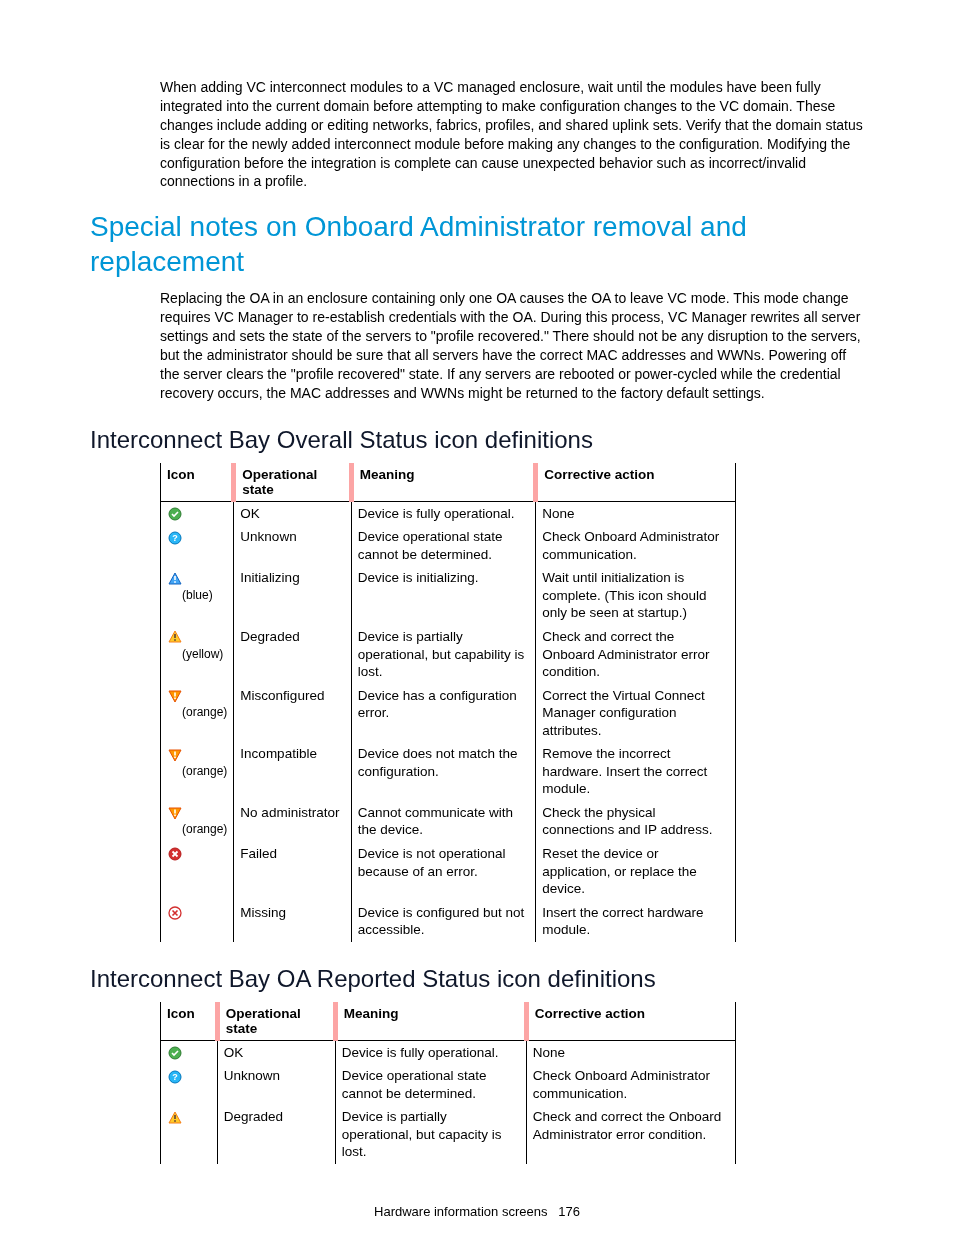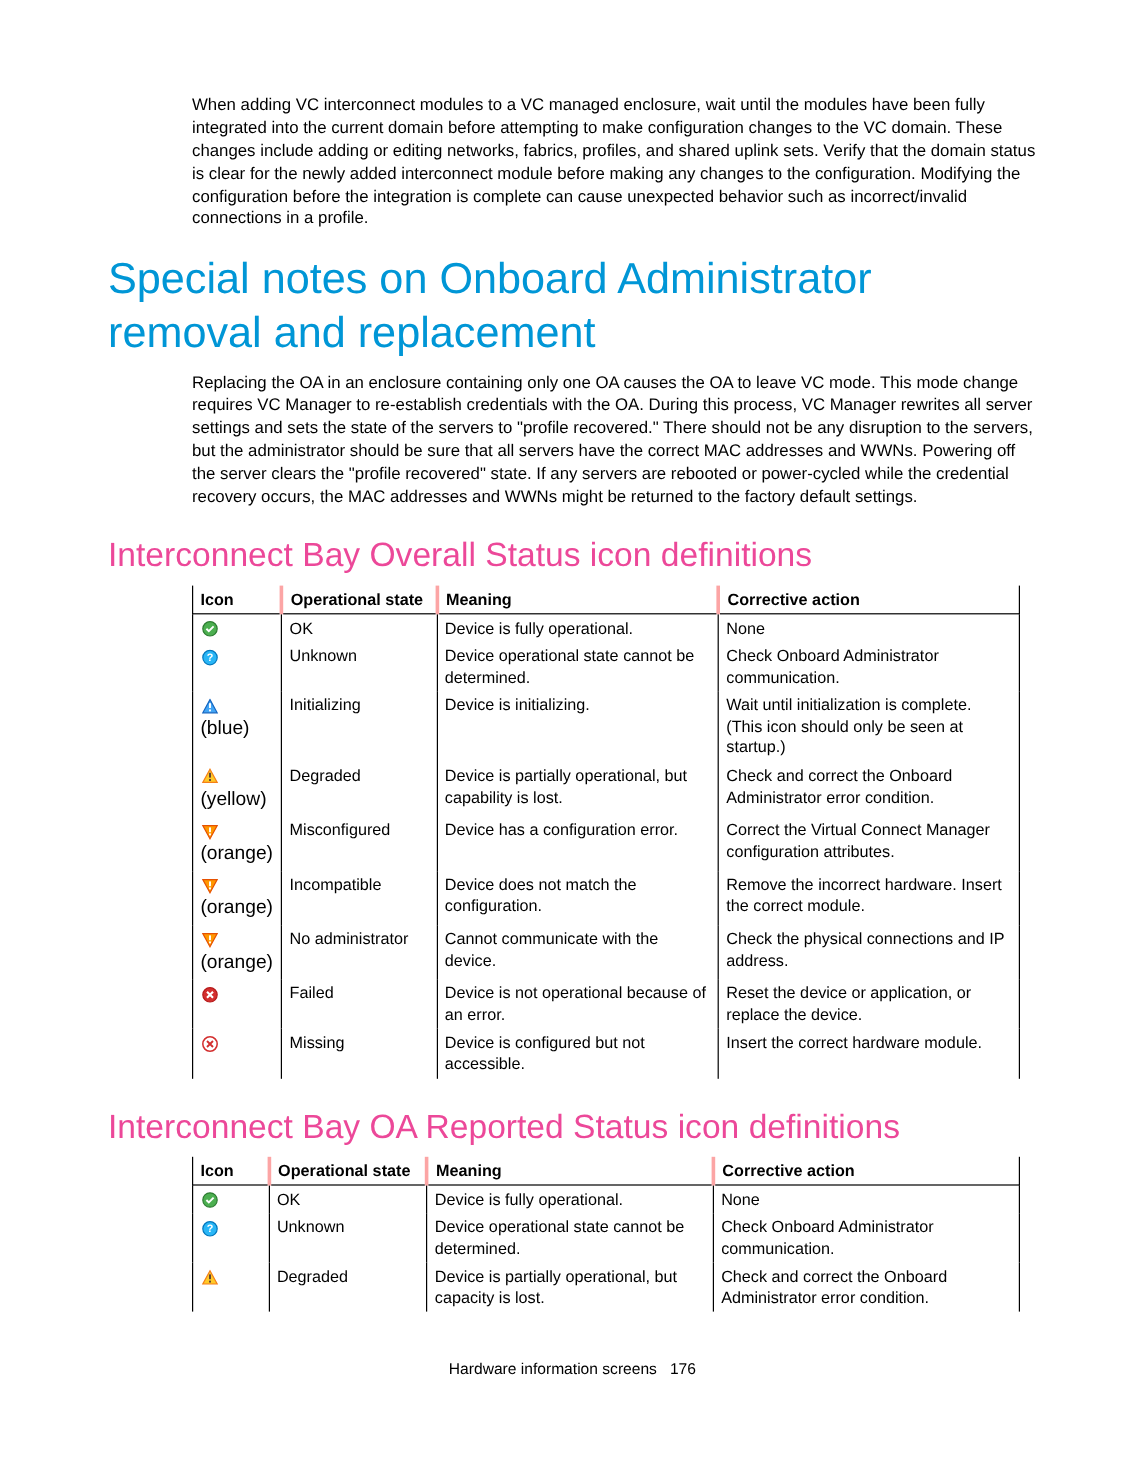--- a/index.html
+++ b/index.html
@@ -18,42 +18,42 @@
     width: 954px;
   }
   .body-para {
     margin: 0 0 18px 70px;
     line-height: 1.35;
     text-align: left;
   }
   h1.section {
     font-weight: 400;
     color: #0096d6;
-    font-size: 36px;
+    font-size: 28px;
     margin: 18px 0 10px 0;
     line-height: 1.25;
   }
   h2.section {
     font-weight: 400;
-    color: #ec4899;
-    font-size: 28px;
+    color: #0f172a;
+    font-size: 24px;
     margin: 22px 0 8px 0;
     line-height: 1.25;
   }
   table.defs {
     border-collapse: collapse;
     margin-left: 70px;
-    width: 690px;
+    width: 576px;
     font-size: 13.5px;
   }
   table.defs th {
     text-align: left;
     font-weight: bold;
     padding: 4px 6px 4px 6px;
-    border-left: 3px solid #fca5a5;
+    border-left: 5px solid #fca5a5;
     border-bottom: 1px solid #000;
     vertical-align: top;
   }
   table.defs td {
     padding: 3px 6px 3px 6px;
     border-left: 1px solid #000;
     vertical-align: top;
     line-height: 1.3;
   }
   table.defs th:first-child, table.defs td:first-child {
@@ -61,21 +61,21 @@
   }
   table.defs th:last-child, table.defs td:last-child {
     border-right: 1px solid #000;
   }
   table.defs .col-icon { width: 62px; }
   table.defs .col-op { width: 128px; }
   table.defs .col-mean { width: 232px; }
   table.defs .col-act { width: 248px; }
   .icon-cell { text-align: left; }
   .icon-wrap { display:inline-block; width:16px; text-align:center; vertical-align:top; }
-  .icon-sub { font-size: 16px; display:block; margin-top:1px; }
+  .icon-sub { font-size: 12px; display:block; margin-top:1px;margin-left:15px; }
   svg.ic { width:14px; height:14px; vertical-align: middle; }
   .footer {
     margin-top: 40px;
     text-align: center;
     font-size: 13px;
     padding-right: 0px;
   }
 </style>
 </head>
 <body>

